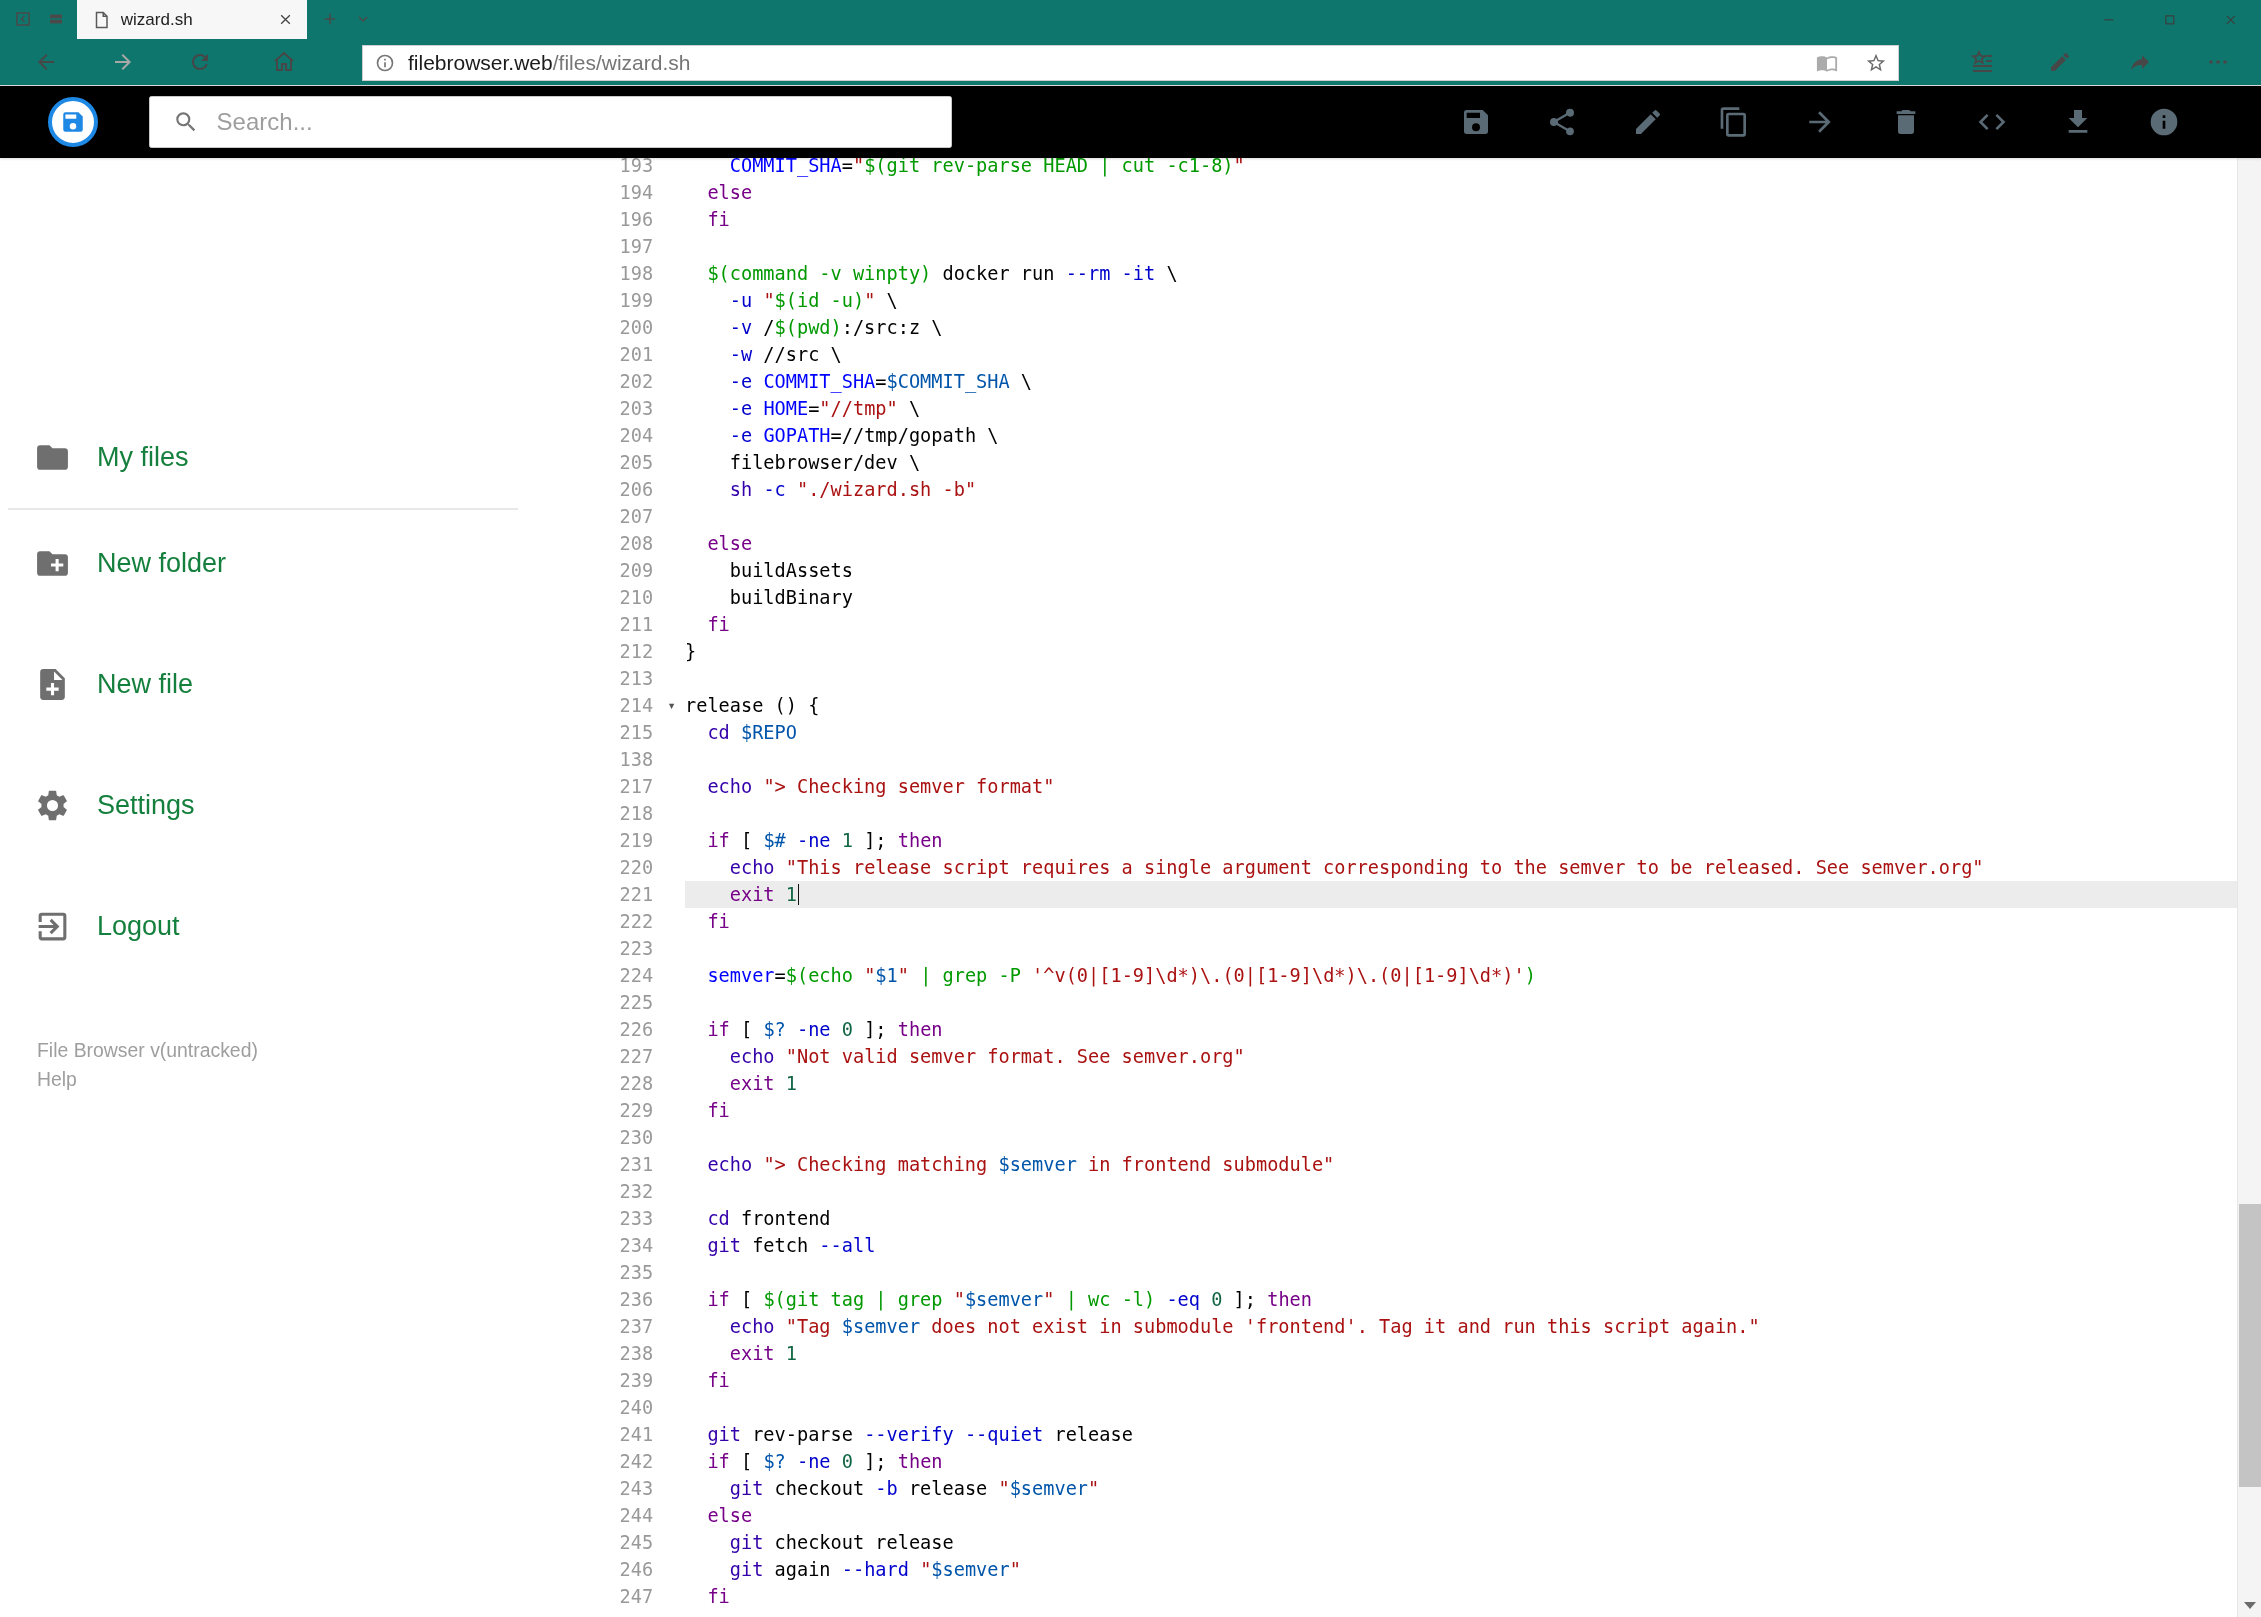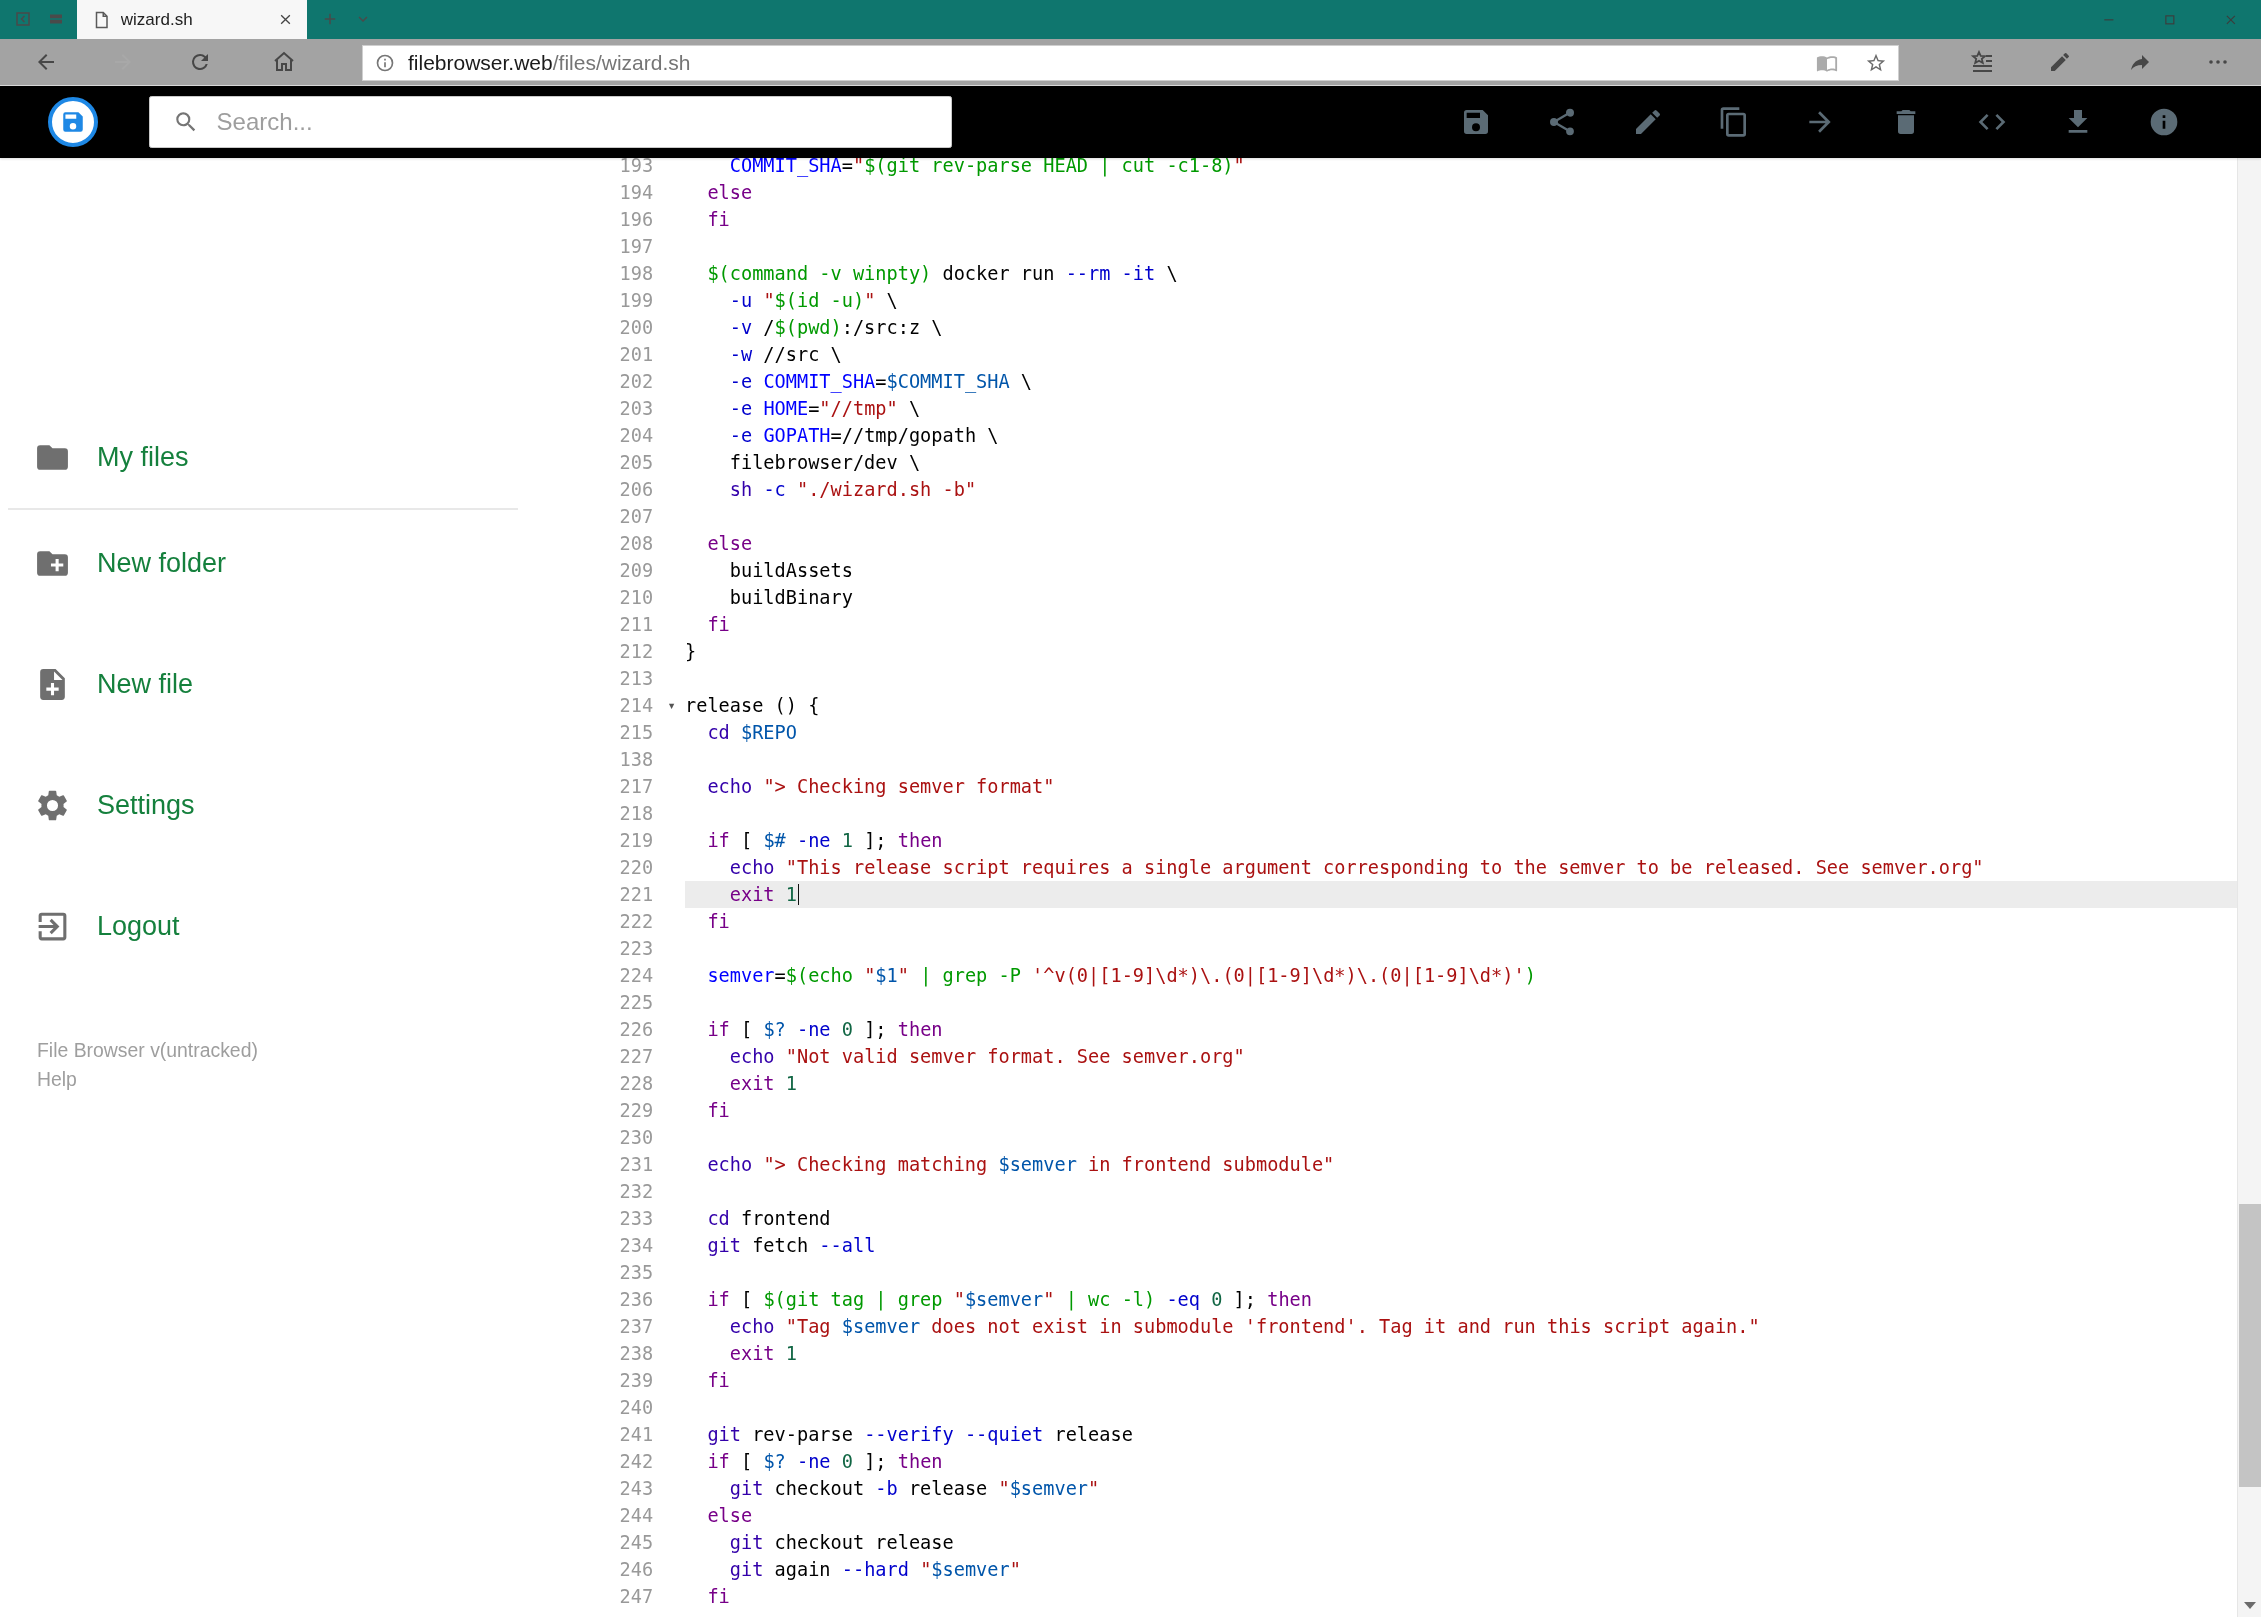--- a/index.html
+++ b/index.html
@@ -19,21 +19,21 @@
   .tab-title { margin-left:11.3px; font-size:17px; color:#222; white-space:nowrap; overflow:hidden; flex:1; }
   .tab-close { margin-right:8px; width:27.4px; height:27.4px; border:0; background:transparent; color:#444;
                display:flex; align-items:center; justify-content:center; cursor:pointer; flex:0 0 auto; }
   .tab-close svg { width:13px; height:13px; }
   .win-controls { position:absolute; right:0; top:0; height:39px; display:flex; }
   .win-controls button { width:61px; height:39px; border:0; background:transparent; color:#3c3c3c;
                display:flex; align-items:center; justify-content:center; cursor:pointer; }
   .win-controls svg { width:13.7px; height:13.7px; }
 
   
-  .navbar { position:absolute; left:0; top:39px; width:100%; height:47px; background:#a3a3a3;
+  .navbar { position:absolute; left:0; top:39px; width:100%; height:47px; background:#0f766e;
             border-bottom:0.8px solid #dcdcdc; }
   .nav-btn { position:absolute; top:9.7px; width:27.4px; height:27.4px; border:0; background:transparent;
              color:#474747; display:flex; align-items:center; justify-content:center; cursor:pointer; }
   .nav-btn svg { width:24px; height:24px; }
   .nav-btn.disabled { color:#a8a8a8; }
   .addressbar { position:absolute; left:362px; top:5.7px; width:1537px; height:36px; background:#fff;
                 border:0.8px solid #cfcfcf; display:flex; align-items:center; }
   .ab-icon { width:24px; height:24px; margin-left:9.7px; color:#767676; display:flex; align-items:center; justify-content:center; }
   .ab-icon svg { width:20px; height:20px; }
   .url { margin-left:11.3px; font-size:21px; white-space:nowrap; }

